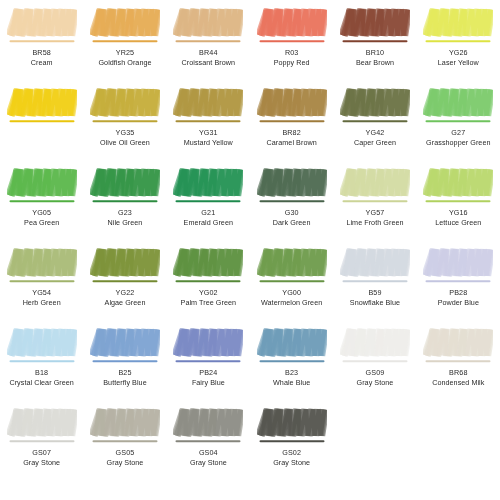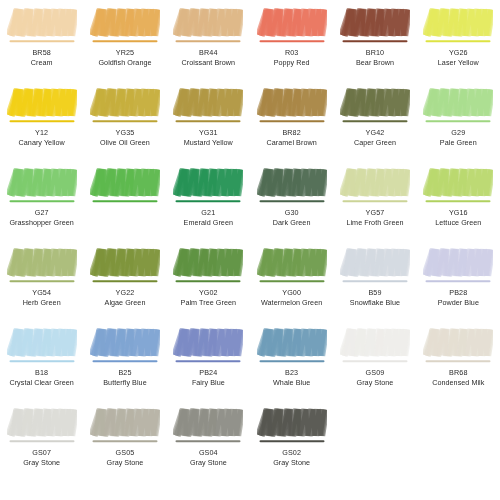--- a/index.html
+++ b/index.html
@@ -176,24 +176,20 @@
           <path d="M 3 29.5 L 11.5 3.5 L 13.5 29.5 L 22 3.5 L 24.5 29.5 L 32 3.5 L 34.5 29.5 L 41 3.5 L 43 29.5 L 49 3.5 L 51 29.5 L 56 3.5 L 57.5 29.5 L 62 3.5 L 63.5 29.5 L 67.5 3.5" fill="none" stroke="#f1cf16" stroke-width="9.5" stroke-opacity="0.62" stroke-linecap="butt" stroke-linejoin="miter"></path>
           <path d="M 3 29.5 L 11.5 3.5 L 13.5 29.5 L 22 3.5 L 24.5 29.5 L 32 3.5 L 34.5 29.5 L 41 3.5 L 43 29.5 L 49 3.5 L 51 29.5 L 56 3.5 L 57.5 29.5 L 62 3.5 L 63.5 29.5 L 67.5 3.5" fill="none" stroke="#f1cf16" stroke-width="7" stroke-opacity="0.55" stroke-linecap="butt" stroke-linejoin="miter"></path>
           <path d="M 3 29.5 L 11.5 3.5 L 13.5 29.5 L 22 3.5 L 24.5 29.5 L 32 3.5 L 34.5 29.5 L 41 3.5 L 43 29.5 L 49 3.5 L 51 29.5 L 56 3.5 L 57.5 29.5 L 62 3.5 L 63.5 29.5 L 67.5 3.5" fill="none" stroke="#f1cf16" stroke-width="4.4" stroke-opacity="0.75" stroke-linecap="butt" stroke-linejoin="miter"></path>
           <path d="M 4 29.5 L 6.4 3.5 L 16.6 3.5 L 14.2 29.5 Z" fill="#f1cf16" fill-opacity="0.82"></path>
           <path d="M 14.2 29.5 L 16.599999999999998 3.5 L 26.199999999999996 3.5 L 23.799999999999997 29.5 Z" fill="#f1cf16" fill-opacity="0.75"></path>
           <path d="M 24.8 29.5 L 27.2 3.5 L 35.8 3.5 L 33.4 29.5 Z" fill="#f1cf16" fill-opacity="0.6799999999999999"></path>
           <path d="M 35 29.5 L 37.4 3.5 L 44.6 3.5 L 42.2 29.5 Z" fill="#f1cf16" fill-opacity="0.6099999999999999"></path>
         </g>
         <rect x="2.5" y="34.2" width="65" height="2.1" rx="1.05" fill="#e9c50c"></rect>
       </svg>
-      <div class="swatch-labels">
-        <span class="swatch-code">Y12</span>
-        <span class="swatch-name">Canary Yellow</span>
-      </div>
     </div>
     <div class="swatch-cell">
       <svg viewBox="0 0 70 40" class="swatch-art">
         <g>
           <path d="M 3 29.5 L 11.5 3.5 L 13.5 29.5 L 22 3.5 L 24.5 29.5 L 32 3.5 L 34.5 29.5 L 41 3.5 L 43 29.5 L 49 3.5 L 51 29.5 L 56 3.5 L 57.5 29.5 L 62 3.5 L 63.5 29.5 L 67.5 3.5" fill="none" stroke="#c6ae3b" stroke-width="9.5" stroke-opacity="0.62" stroke-linecap="butt" stroke-linejoin="miter"></path>
           <path d="M 3 29.5 L 11.5 3.5 L 13.5 29.5 L 22 3.5 L 24.5 29.5 L 32 3.5 L 34.5 29.5 L 41 3.5 L 43 29.5 L 49 3.5 L 51 29.5 L 56 3.5 L 57.5 29.5 L 62 3.5 L 63.5 29.5 L 67.5 3.5" fill="none" stroke="#c6ae3b" stroke-width="7" stroke-opacity="0.55" stroke-linecap="butt" stroke-linejoin="miter"></path>
           <path d="M 3 29.5 L 11.5 3.5 L 13.5 29.5 L 22 3.5 L 24.5 29.5 L 32 3.5 L 34.5 29.5 L 41 3.5 L 43 29.5 L 49 3.5 L 51 29.5 L 56 3.5 L 57.5 29.5 L 62 3.5 L 63.5 29.5 L 67.5 3.5" fill="none" stroke="#c6ae3b" stroke-width="4.4" stroke-opacity="0.75" stroke-linecap="butt" stroke-linejoin="miter"></path>
           <path d="M 4 29.5 L 6.4 3.5 L 16.6 3.5 L 14.2 29.5 Z" fill="#c6ae3b" fill-opacity="0.82"></path>
           <path d="M 14.2 29.5 L 16.599999999999998 3.5 L 26.199999999999996 3.5 L 23.799999999999997 29.5 Z" fill="#c6ae3b" fill-opacity="0.75"></path>
           <path d="M 24.8 29.5 L 27.2 3.5 L 35.8 3.5 L 33.4 29.5 Z" fill="#c6ae3b" fill-opacity="0.6799999999999999"></path>
@@ -256,38 +252,20 @@
         <rect x="2.5" y="34.2" width="65" height="2.1" rx="1.05" fill="#636a3e"></rect>
       </svg>
       <div class="swatch-labels">
         <span class="swatch-code">YG42</span>
         <span class="swatch-name">Caper Green</span>
       </div>
     </div>
     <div class="swatch-cell">
       <svg viewBox="0 0 70 40" class="swatch-art">
         <g>
-          <path d="M 3 29.5 L 11.5 3.5 L 13.5 29.5 L 22 3.5 L 24.5 29.5 L 32 3.5 L 34.5 29.5 L 41 3.5 L 43 29.5 L 49 3.5 L 51 29.5 L 56 3.5 L 57.5 29.5 L 62 3.5 L 63.5 29.5 L 67.5 3.5" fill="none" stroke="#a9dd8d" stroke-width="9.5" stroke-opacity="0.62" stroke-linecap="butt" stroke-linejoin="miter"></path>
-          <path d="M 3 29.5 L 11.5 3.5 L 13.5 29.5 L 22 3.5 L 24.5 29.5 L 32 3.5 L 34.5 29.5 L 41 3.5 L 43 29.5 L 49 3.5 L 51 29.5 L 56 3.5 L 57.5 29.5 L 62 3.5 L 63.5 29.5 L 67.5 3.5" fill="none" stroke="#a9dd8d" stroke-width="7" stroke-opacity="0.55" stroke-linecap="butt" stroke-linejoin="miter"></path>
-          <path d="M 3 29.5 L 11.5 3.5 L 13.5 29.5 L 22 3.5 L 24.5 29.5 L 32 3.5 L 34.5 29.5 L 41 3.5 L 43 29.5 L 49 3.5 L 51 29.5 L 56 3.5 L 57.5 29.5 L 62 3.5 L 63.5 29.5 L 67.5 3.5" fill="none" stroke="#a9dd8d" stroke-width="4.4" stroke-opacity="0.75" stroke-linecap="butt" stroke-linejoin="miter"></path>
-          <path d="M 4 29.5 L 6.4 3.5 L 16.6 3.5 L 14.2 29.5 Z" fill="#a9dd8d" fill-opacity="0.82"></path>
-          <path d="M 14.2 29.5 L 16.599999999999998 3.5 L 26.199999999999996 3.5 L 23.799999999999997 29.5 Z" fill="#a9dd8d" fill-opacity="0.75"></path>
-          <path d="M 24.8 29.5 L 27.2 3.5 L 35.8 3.5 L 33.4 29.5 Z" fill="#a9dd8d" fill-opacity="0.6799999999999999"></path>
-          <path d="M 35 29.5 L 37.4 3.5 L 44.6 3.5 L 42.2 29.5 Z" fill="#a9dd8d" fill-opacity="0.6099999999999999"></path>
-        </g>
-        <rect x="2.5" y="34.2" width="65" height="2.1" rx="1.05" fill="#9fd681"></rect>
-      </svg>
-      <div class="swatch-labels">
-        <span class="swatch-code">G29</span>
-        <span class="swatch-name">Pale Green</span>
-      </div>
-    </div>
-    <div class="swatch-cell">
-      <svg viewBox="0 0 70 40" class="swatch-art">
-        <g>
           <path d="M 3 29.5 L 11.5 3.5 L 13.5 29.5 L 22 3.5 L 24.5 29.5 L 32 3.5 L 34.5 29.5 L 41 3.5 L 43 29.5 L 49 3.5 L 51 29.5 L 56 3.5 L 57.5 29.5 L 62 3.5 L 63.5 29.5 L 67.5 3.5" fill="none" stroke="#7ccb6c" stroke-width="9.5" stroke-opacity="0.62" stroke-linecap="butt" stroke-linejoin="miter"></path>
           <path d="M 3 29.5 L 11.5 3.5 L 13.5 29.5 L 22 3.5 L 24.5 29.5 L 32 3.5 L 34.5 29.5 L 41 3.5 L 43 29.5 L 49 3.5 L 51 29.5 L 56 3.5 L 57.5 29.5 L 62 3.5 L 63.5 29.5 L 67.5 3.5" fill="none" stroke="#7ccb6c" stroke-width="7" stroke-opacity="0.55" stroke-linecap="butt" stroke-linejoin="miter"></path>
           <path d="M 3 29.5 L 11.5 3.5 L 13.5 29.5 L 22 3.5 L 24.5 29.5 L 32 3.5 L 34.5 29.5 L 41 3.5 L 43 29.5 L 49 3.5 L 51 29.5 L 56 3.5 L 57.5 29.5 L 62 3.5 L 63.5 29.5 L 67.5 3.5" fill="none" stroke="#7ccb6c" stroke-width="4.4" stroke-opacity="0.75" stroke-linecap="butt" stroke-linejoin="miter"></path>
           <path d="M 4 29.5 L 6.4 3.5 L 16.6 3.5 L 14.2 29.5 Z" fill="#7ccb6c" fill-opacity="0.82"></path>
           <path d="M 14.2 29.5 L 16.599999999999998 3.5 L 26.199999999999996 3.5 L 23.799999999999997 29.5 Z" fill="#7ccb6c" fill-opacity="0.75"></path>
           <path d="M 24.8 29.5 L 27.2 3.5 L 35.8 3.5 L 33.4 29.5 Z" fill="#7ccb6c" fill-opacity="0.6799999999999999"></path>
           <path d="M 35 29.5 L 37.4 3.5 L 44.6 3.5 L 42.2 29.5 Z" fill="#7ccb6c" fill-opacity="0.6099999999999999"></path>
         </g>
         <rect x="2.5" y="34.2" width="65" height="2.1" rx="1.05" fill="#6fc35e"></rect>
       </svg>
@@ -302,20 +280,42 @@
           <path d="M 3 29.5 L 11.5 3.5 L 13.5 29.5 L 22 3.5 L 24.5 29.5 L 32 3.5 L 34.5 29.5 L 41 3.5 L 43 29.5 L 49 3.5 L 51 29.5 L 56 3.5 L 57.5 29.5 L 62 3.5 L 63.5 29.5 L 67.5 3.5" fill="none" stroke="#5cb84c" stroke-width="9.5" stroke-opacity="0.62" stroke-linecap="butt" stroke-linejoin="miter"></path>
           <path d="M 3 29.5 L 11.5 3.5 L 13.5 29.5 L 22 3.5 L 24.5 29.5 L 32 3.5 L 34.5 29.5 L 41 3.5 L 43 29.5 L 49 3.5 L 51 29.5 L 56 3.5 L 57.5 29.5 L 62 3.5 L 63.5 29.5 L 67.5 3.5" fill="none" stroke="#5cb84c" stroke-width="7" stroke-opacity="0.55" stroke-linecap="butt" stroke-linejoin="miter"></path>
           <path d="M 3 29.5 L 11.5 3.5 L 13.5 29.5 L 22 3.5 L 24.5 29.5 L 32 3.5 L 34.5 29.5 L 41 3.5 L 43 29.5 L 49 3.5 L 51 29.5 L 56 3.5 L 57.5 29.5 L 62 3.5 L 63.5 29.5 L 67.5 3.5" fill="none" stroke="#5cb84c" stroke-width="4.4" stroke-opacity="0.75" stroke-linecap="butt" stroke-linejoin="miter"></path>
           <path d="M 4 29.5 L 6.4 3.5 L 16.6 3.5 L 14.2 29.5 Z" fill="#5cb84c" fill-opacity="0.82"></path>
           <path d="M 14.2 29.5 L 16.599999999999998 3.5 L 26.199999999999996 3.5 L 23.799999999999997 29.5 Z" fill="#5cb84c" fill-opacity="0.75"></path>
           <path d="M 24.8 29.5 L 27.2 3.5 L 35.8 3.5 L 33.4 29.5 Z" fill="#5cb84c" fill-opacity="0.6799999999999999"></path>
           <path d="M 35 29.5 L 37.4 3.5 L 44.6 3.5 L 42.2 29.5 Z" fill="#5cb84c" fill-opacity="0.6099999999999999"></path>
         </g>
         <rect x="2.5" y="34.2" width="65" height="2.1" rx="1.05" fill="#51af41"></rect>
       </svg>
+      <div class="swatch-labels">
+        <span class="swatch-code">YG05</span>
+        <span class="swatch-name">Pea Green</span>
+      </div>
+    </div>
+    <div class="swatch-cell">
+      <svg viewBox="0 0 70 40" class="swatch-art">
+        <g>
+          <path d="M 3 29.5 L 11.5 3.5 L 13.5 29.5 L 22 3.5 L 24.5 29.5 L 32 3.5 L 34.5 29.5 L 41 3.5 L 43 29.5 L 49 3.5 L 51 29.5 L 56 3.5 L 57.5 29.5 L 62 3.5 L 63.5 29.5 L 67.5 3.5" fill="none" stroke="#349547" stroke-width="9.5" stroke-opacity="0.62" stroke-linecap="butt" stroke-linejoin="miter"></path>
+          <path d="M 3 29.5 L 11.5 3.5 L 13.5 29.5 L 22 3.5 L 24.5 29.5 L 32 3.5 L 34.5 29.5 L 41 3.5 L 43 29.5 L 49 3.5 L 51 29.5 L 56 3.5 L 57.5 29.5 L 62 3.5 L 63.5 29.5 L 67.5 3.5" fill="none" stroke="#349547" stroke-width="7" stroke-opacity="0.55" stroke-linecap="butt" stroke-linejoin="miter"></path>
+          <path d="M 3 29.5 L 11.5 3.5 L 13.5 29.5 L 22 3.5 L 24.5 29.5 L 32 3.5 L 34.5 29.5 L 41 3.5 L 43 29.5 L 49 3.5 L 51 29.5 L 56 3.5 L 57.5 29.5 L 62 3.5 L 63.5 29.5 L 67.5 3.5" fill="none" stroke="#349547" stroke-width="4.4" stroke-opacity="0.75" stroke-linecap="butt" stroke-linejoin="miter"></path>
+          <path d="M 4 29.5 L 6.4 3.5 L 16.6 3.5 L 14.2 29.5 Z" fill="#349547" fill-opacity="0.82"></path>
+          <path d="M 14.2 29.5 L 16.599999999999998 3.5 L 26.199999999999996 3.5 L 23.799999999999997 29.5 Z" fill="#349547" fill-opacity="0.75"></path>
+          <path d="M 24.8 29.5 L 27.2 3.5 L 35.8 3.5 L 33.4 29.5 Z" fill="#349547" fill-opacity="0.6799999999999999"></path>
+          <path d="M 35 29.5 L 37.4 3.5 L 44.6 3.5 L 42.2 29.5 Z" fill="#349547" fill-opacity="0.6099999999999999"></path>
+        </g>
+        <rect x="2.5" y="34.2" width="65" height="2.1" rx="1.05" fill="#2d8c40"></rect>
+      </svg>
+      <div class="swatch-labels">
+        <span class="swatch-code">G23</span>
+        <span class="swatch-name">Nile Green</span>
+      </div>
     </div>
     <div class="swatch-cell">
       <svg viewBox="0 0 70 40" class="swatch-art">
         <g>
           <path d="M 3 29.5 L 11.5 3.5 L 13.5 29.5 L 22 3.5 L 24.5 29.5 L 32 3.5 L 34.5 29.5 L 41 3.5 L 43 29.5 L 49 3.5 L 51 29.5 L 56 3.5 L 57.5 29.5 L 62 3.5 L 63.5 29.5 L 67.5 3.5" fill="none" stroke="#259355" stroke-width="9.5" stroke-opacity="0.62" stroke-linecap="butt" stroke-linejoin="miter"></path>
           <path d="M 3 29.5 L 11.5 3.5 L 13.5 29.5 L 22 3.5 L 24.5 29.5 L 32 3.5 L 34.5 29.5 L 41 3.5 L 43 29.5 L 49 3.5 L 51 29.5 L 56 3.5 L 57.5 29.5 L 62 3.5 L 63.5 29.5 L 67.5 3.5" fill="none" stroke="#259355" stroke-width="7" stroke-opacity="0.55" stroke-linecap="butt" stroke-linejoin="miter"></path>
           <path d="M 3 29.5 L 11.5 3.5 L 13.5 29.5 L 22 3.5 L 24.5 29.5 L 32 3.5 L 34.5 29.5 L 41 3.5 L 43 29.5 L 49 3.5 L 51 29.5 L 56 3.5 L 57.5 29.5 L 62 3.5 L 63.5 29.5 L 67.5 3.5" fill="none" stroke="#259355" stroke-width="4.4" stroke-opacity="0.75" stroke-linecap="butt" stroke-linejoin="miter"></path>
           <path d="M 4 29.5 L 6.4 3.5 L 16.6 3.5 L 14.2 29.5 Z" fill="#259355" fill-opacity="0.82"></path>
           <path d="M 14.2 29.5 L 16.599999999999998 3.5 L 26.199999999999996 3.5 L 23.799999999999997 29.5 Z" fill="#259355" fill-opacity="0.75"></path>
           <path d="M 24.8 29.5 L 27.2 3.5 L 35.8 3.5 L 33.4 29.5 Z" fill="#259355" fill-opacity="0.6799999999999999"></path>

